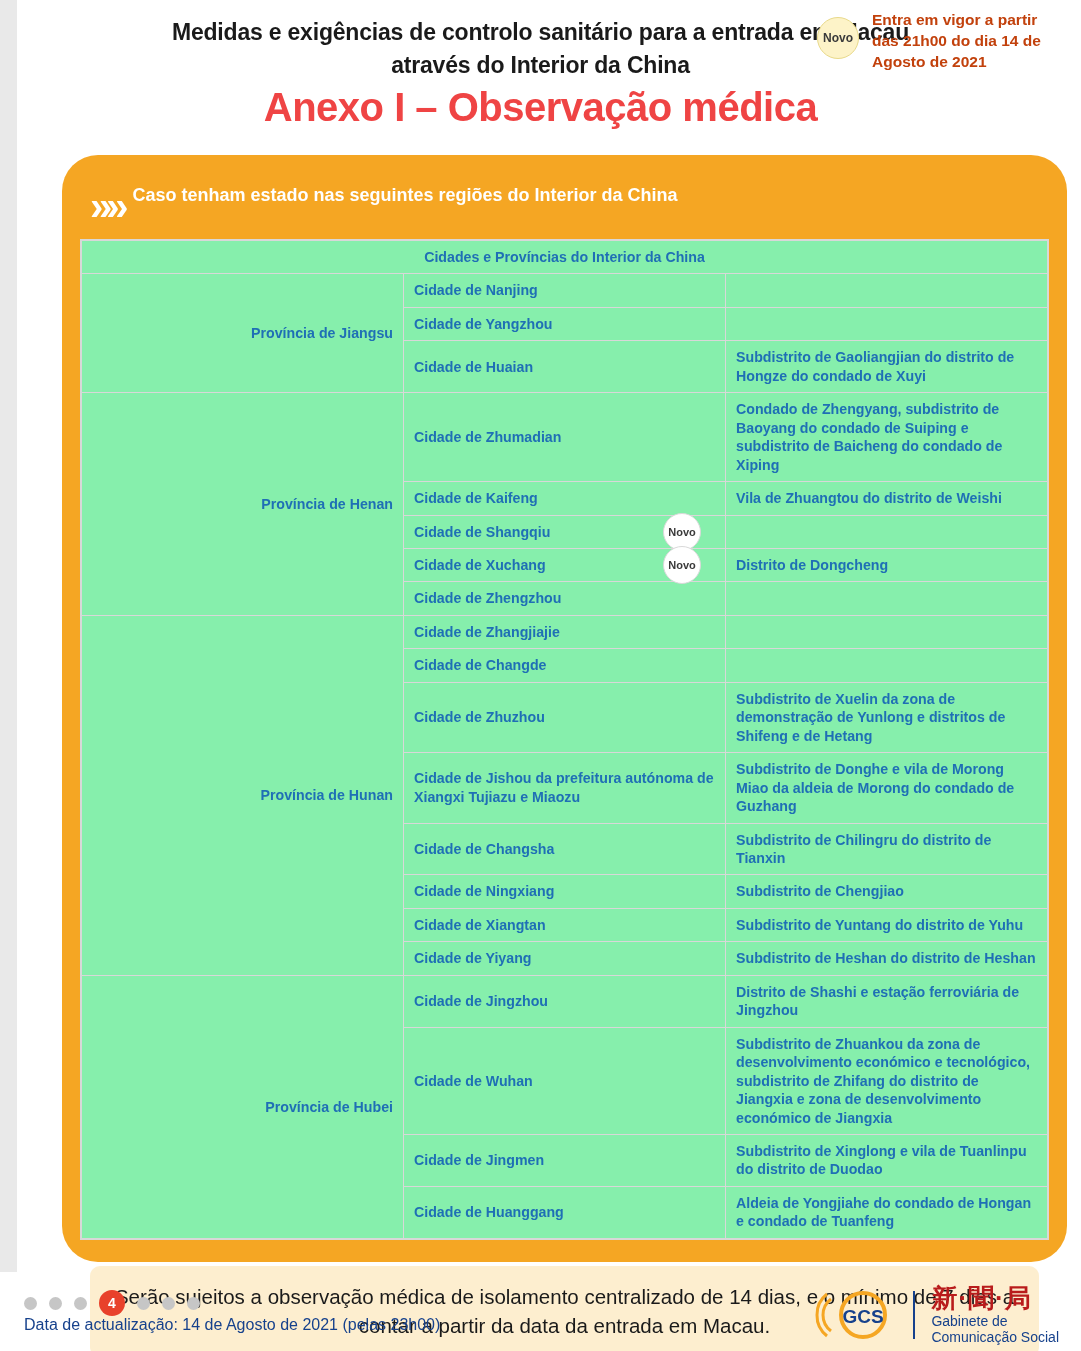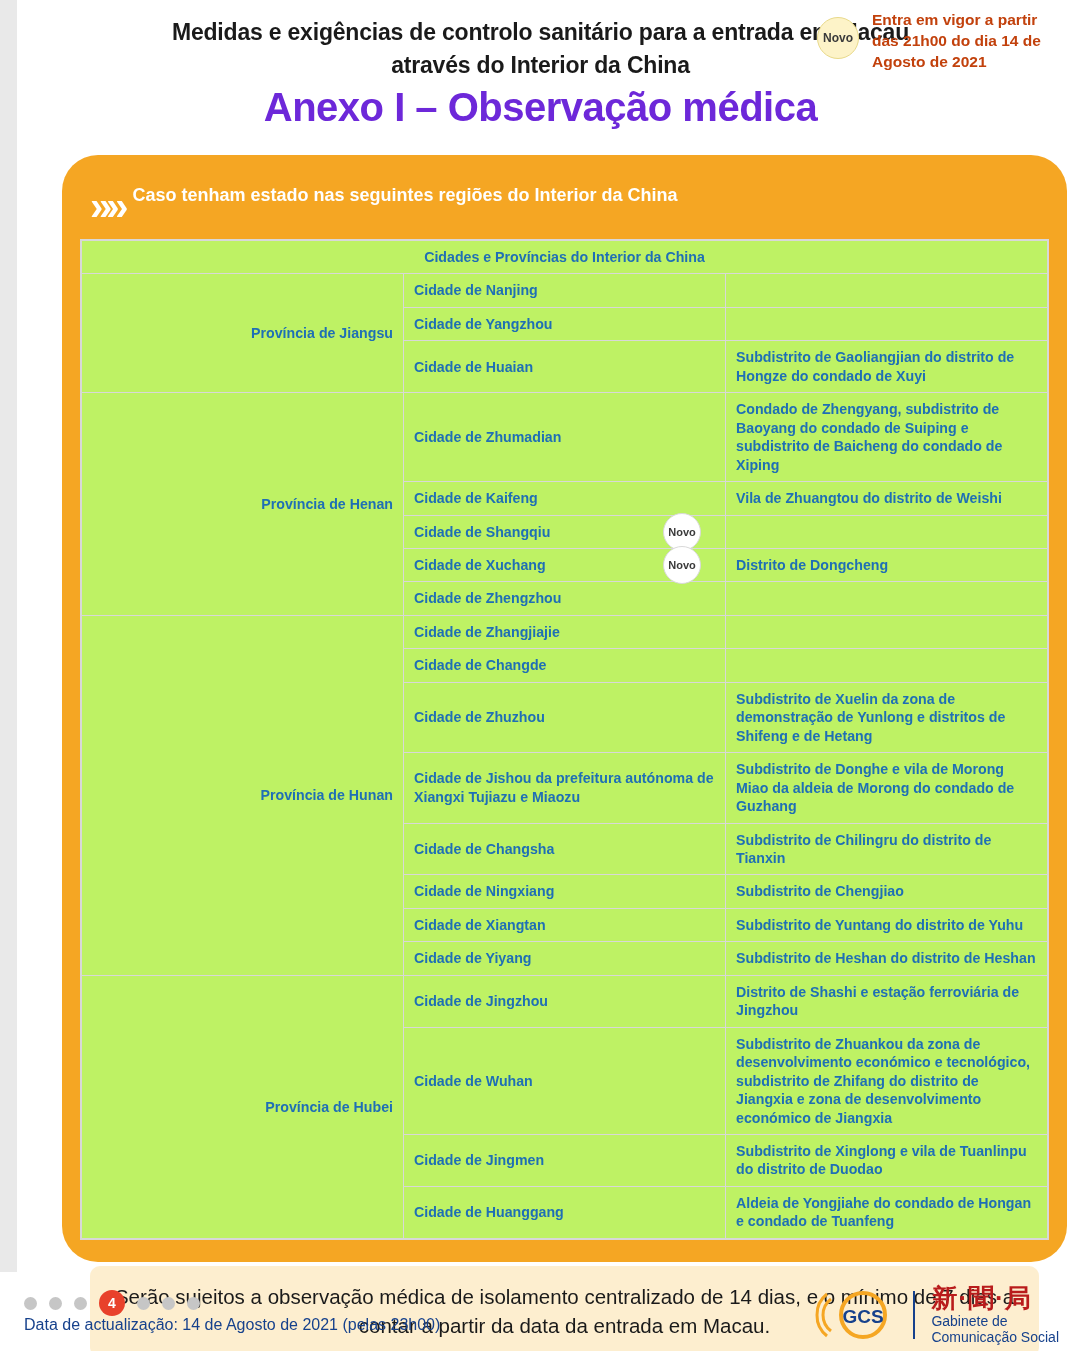--- a/index.html
+++ b/index.html
@@ -26,21 +26,21 @@
     color: #1a1a1a;
     line-height: 1.45;
     width: 790px;
     margin: 6px auto 0 auto;
     letter-spacing: -0.2px;
   }
   .header-subtitle {
     text-align: center;
     font-size: 40px;
     font-weight: bold;
-    color: #6d28d9;
+    color: #ef4444;
     margin-top: 2px;
     letter-spacing: -0.5px;
   }
   .novo-badge-top {
     position: absolute;
     left: 817px;
     top: 17px;
     width: 42px;
     height: 42px;
     border-radius: 50%;
@@ -92,21 +92,21 @@
     color: #ffffff;
     font-size: 18px;
     font-weight: bold;
     line-height: 1.2;
     max-width: 740px;
   }
 
   
   .table-wrap {
     margin: 14px 18px 0 18px;
-    background: #bef264;
+    background: #86efac;
     border: 1px solid #d8d8d8;
   }
   table.regions {
     border-collapse: collapse;
     width: 100%;
     table-layout: fixed;
   }
   table.regions td {
     border: 1px solid #d8d8d8;
     padding: 7px 10px;

